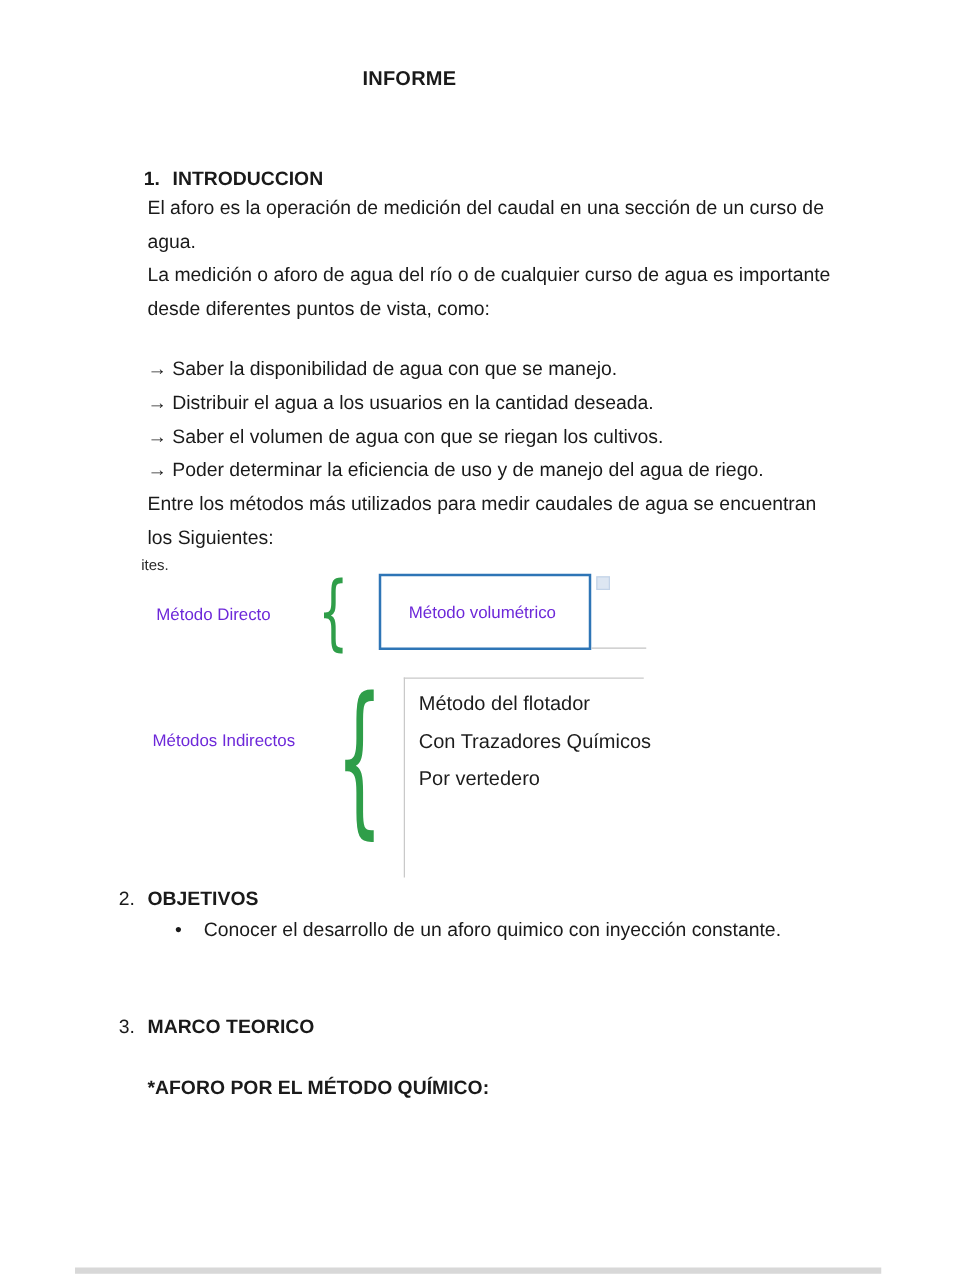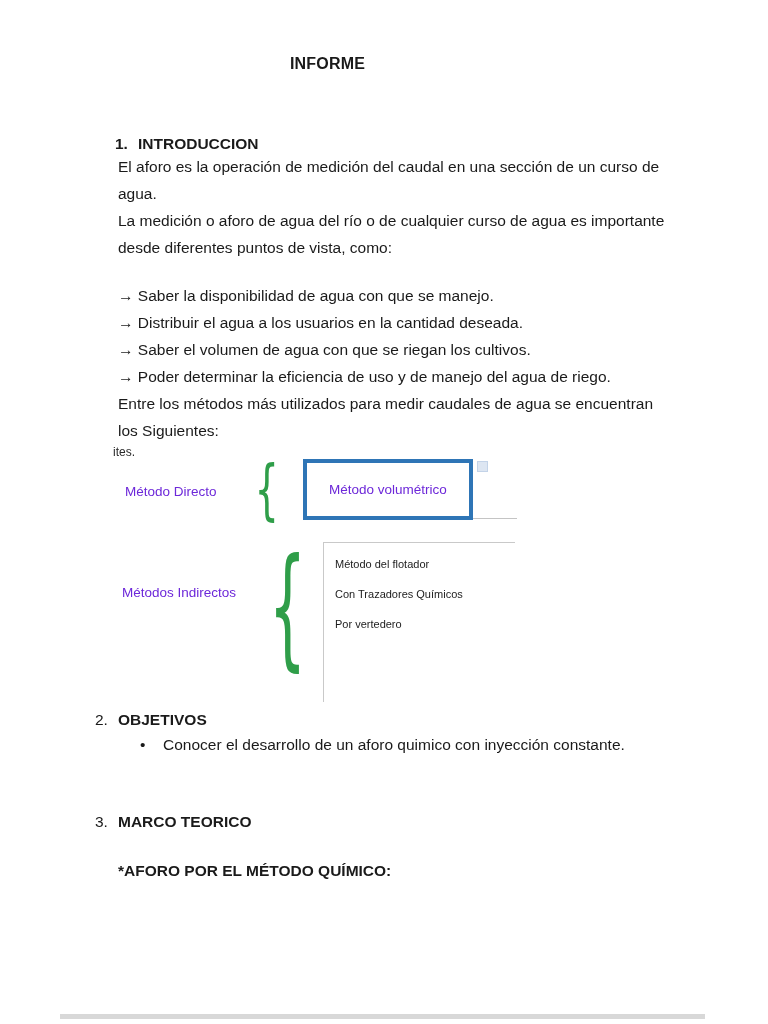--- a/index.html
+++ b/index.html
@@ -15,27 +15,27 @@
   .arrow-line { line-height:27px; }
   .diagram-text { font-size:13.5px; color:#6d28d9; line-height:16px; }
   .cropped { font-size:12px; color:#2a2a2a; }
   .brace-box { display:flex; align-items:center; justify-content:center; }
   .brace {
     font-family:"DejaVu Sans", sans-serif; line-height:1; font-weight:normal;
   }
   .brace-1 { font-size:62px; transform:scale(0.62,1.06); }
   .brace-2 { font-size:118px; transform:scale(0.50,1.12); }
   .vol-box {
-    border:4px solid #737373; display:flex; align-items:center;
+    border:2px solid #737373; display:flex; align-items:center;
     padding-left:22px; box-sizing:border-box; background:#ffffff;
   }
   .sel-handle { background:#dde6f2; border:1px solid #c3d3e8; box-sizing:border-box; }
   .gray-line { background:#c4c4c4; }
   .l-frame { border-left:1px solid #c9c9c9; border-top:1px solid #c9c9c9; box-sizing:border-box; }
-  .indirect-item { height:30px; line-height:30px; font-size:11px; color:#1c1c1c; }
+  .indirect-item { height:30px; line-height:30px; font-size:16px; color:#1c1c1c; }
   .bullet-row { display:flex; font-size:15.5px; line-height:21px; }
   .bullet-dot { width:23px; }
   .page-break { background:#d8d8d8; }
 </style>
 </head>
 <body>
 
 <div class="page">
 
   <div class="abs doc-title" style="left:0; top:55; width:655px; top:55px;">INFORME</div>

